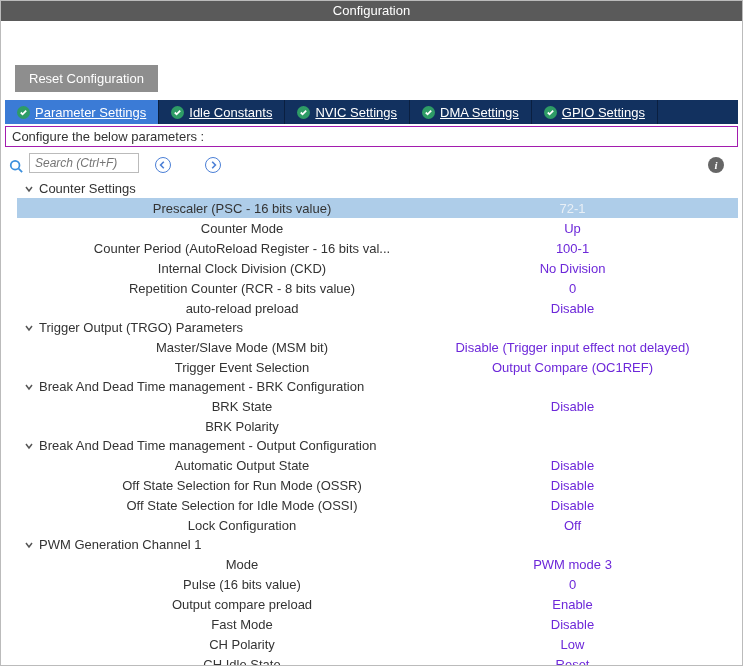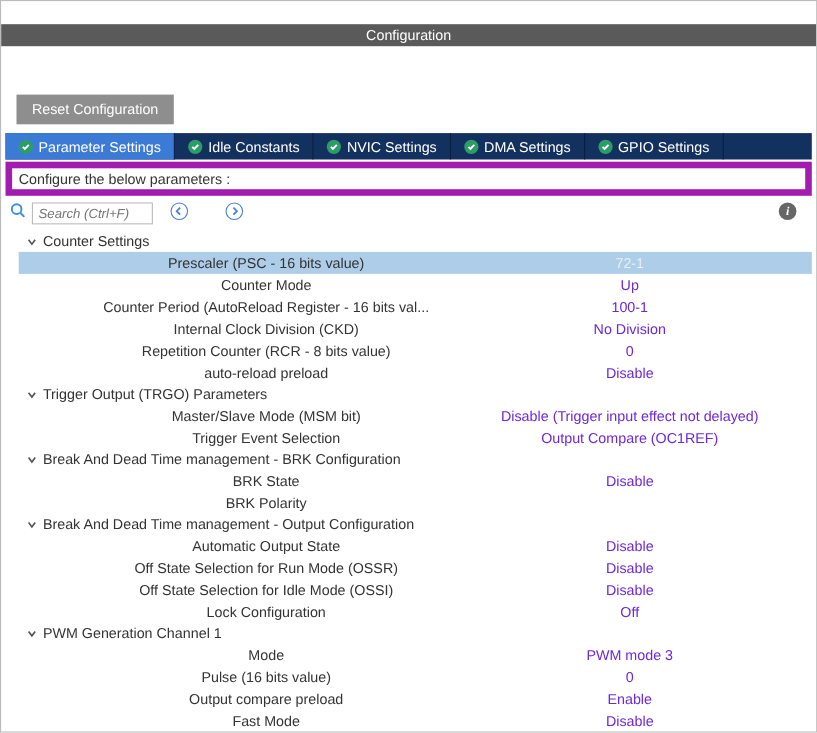--- a/index.html
+++ b/index.html
@@ -13,21 +13,20 @@
     overflow: hidden;
     border: 1px solid #bbb;
   }
   .title-bar {
     background: #5a5a5a;
     color: #fff;
     text-align: center;
     height: 20px;
     line-height: 20px;
     font-size: 13px;
-    margin-top: 21px;
   }
   .toolbar {
     padding: 10px 14px 8px 14px;
   }
   .reset-btn {
     background: #8e8e8e;
     color: #fff;
     border: none;
     padding: 6px 14px;
     font-size: 13px;
@@ -42,45 +41,46 @@
   }
   .tab {
     display: flex;
     align-items: center;
     gap: 5px;
     padding: 0 12px;
     color: #fff;
     font-size: 13px;
     cursor: pointer;
     border-right: 1px solid #0a1f40;
+    text-decoration: underline;
   }
   .tab.active {
     background: #3b7bd6;
   }
   .check-icon {
     display: inline-flex;
     width: 13px;
     height: 13px;
     background: #2e9c66;
     border-radius: 50%;
     align-items: center;
     justify-content: center;
   }
   .check-icon svg { width: 9px; height: 9px; }
   .configure-row {
-    border: 6px solid #a21caf;
+    border: 1px solid #a21caf;
     margin: 2px 4px 2px 4px;
     padding: 2px 6px;
     font-size: 13px;
     color: #333;
     background: #fff;
   }
   .search-row {
     display: flex;
-    align-items: flex-start;
+    align-items: flex-end;
     gap: 6px;
     padding: 4px 8px 6px 8px;
   }
   .search-icon { color: #3b8fdd; width:14px; height:14px; display:flex; align-items:center; justify-content:center;}
   .search-input {
     border: 1px solid #bbb;
     height: 20px;
     padding: 0 5px;
     font-size: 12px;
     font-style: italic;

